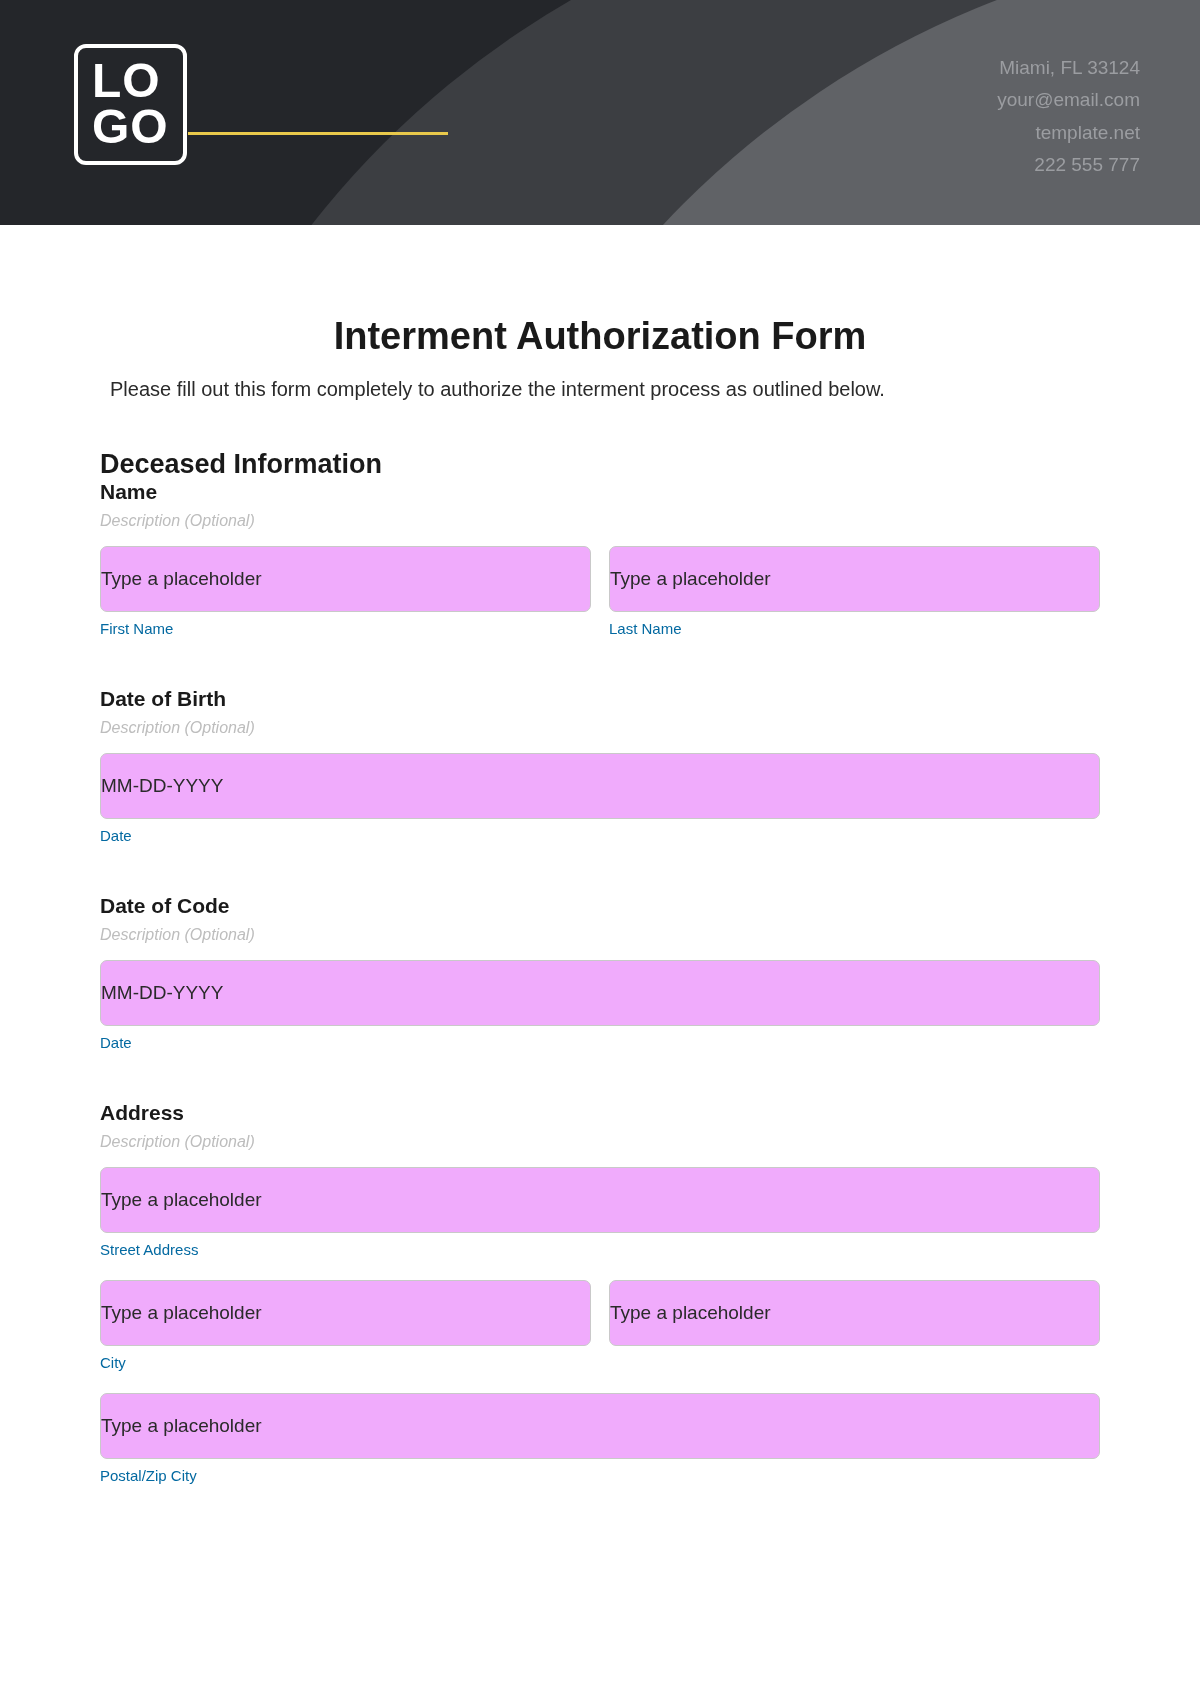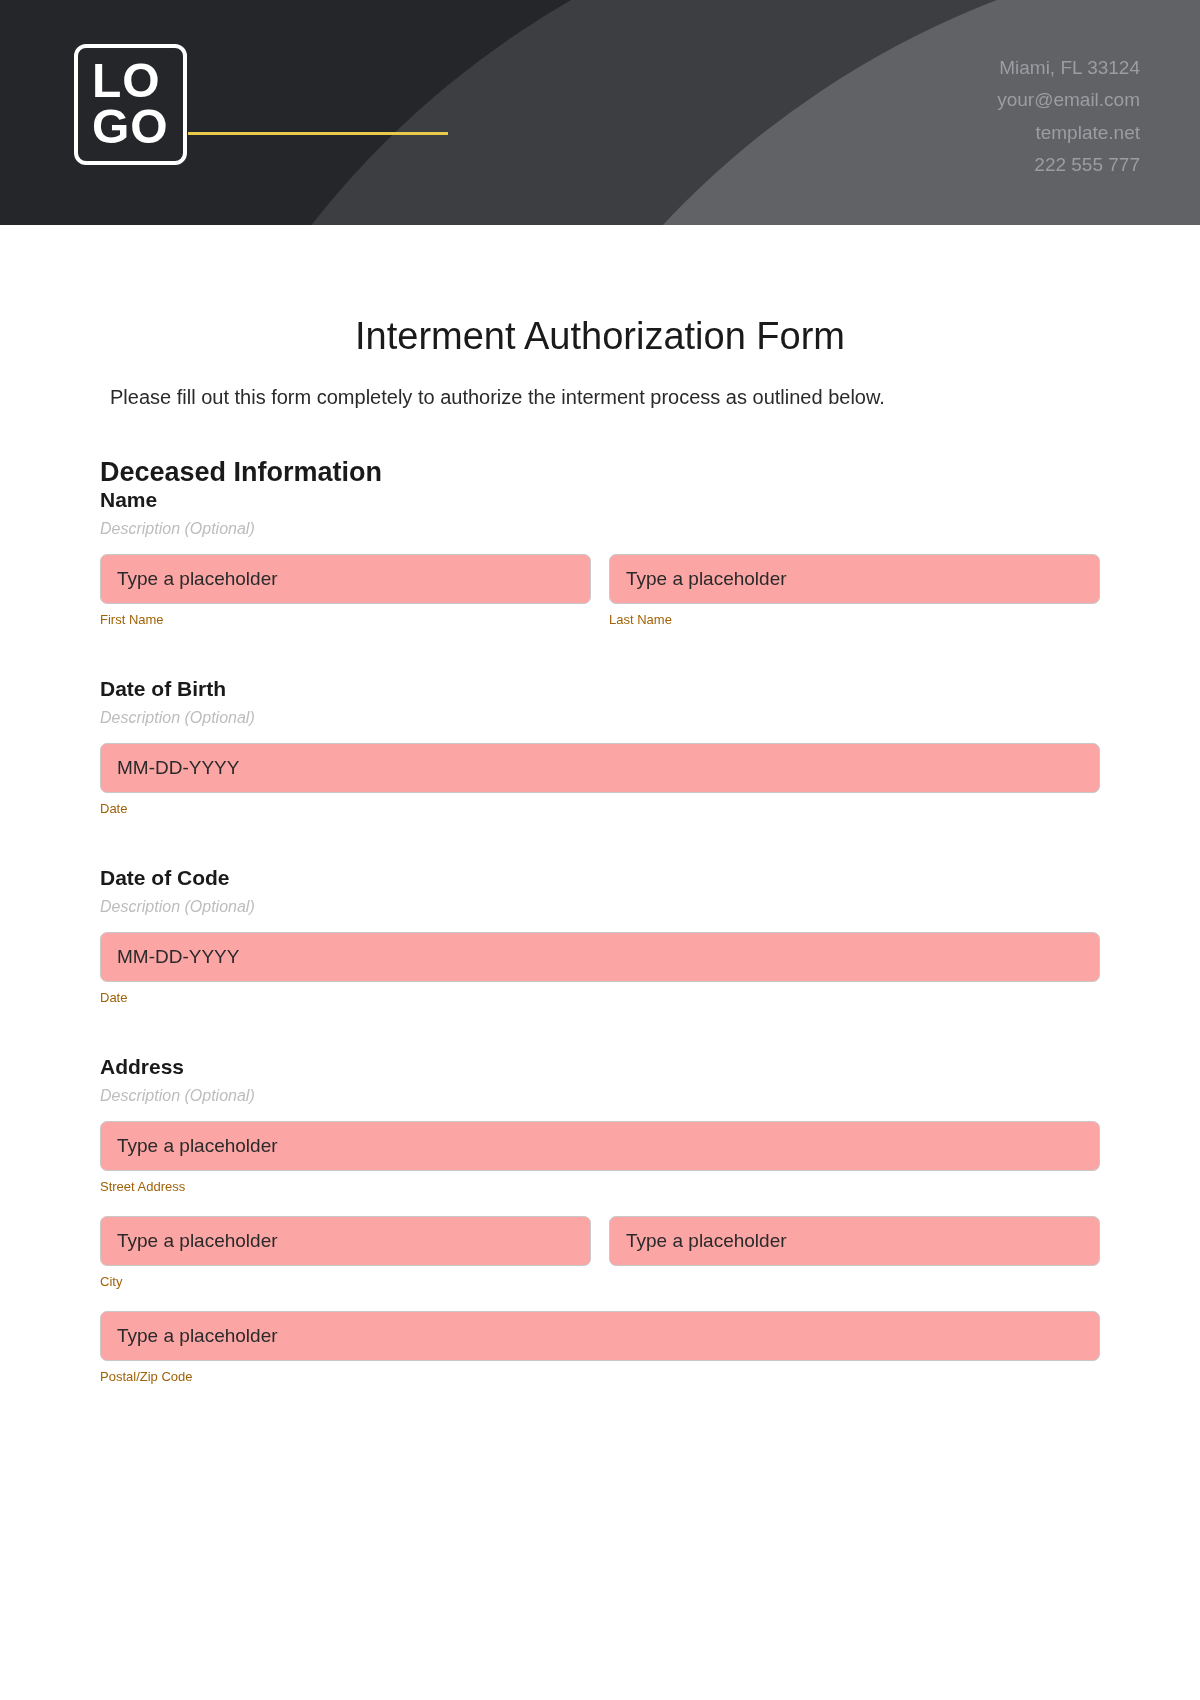--- a/index.html
+++ b/index.html
@@ -71,23 +71,23 @@
     font-size: 19px;
     line-height: 1.7;
     z-index: 3;
   }
   .content {
     padding: 90px 100px 40px 100px;
   }
   .title {
     text-align: center;
     font-size: 38px;
-    font-weight: 400;
-    color: #1a1a1a;
-    margin-bottom: 28px;
+    font-weight: 700;
+    color: #1a1a1a;
+    margin-bottom: 20px;
   }
   .intro {
     font-size: 20px;
     color: #2a2a2a;
     margin-bottom: 48px;
     padding: 0 10px;
   }
   .section-title {
     font-size: 27px;
     font-weight: 700;
@@ -106,33 +106,33 @@
     margin-bottom: 16px;
   }
   .row {
     display: flex;
     gap: 18px;
     margin-bottom: 6px;
   }
   .col { flex: 1; display: flex; flex-direction: column; }
   .input {
     width: 100%;
-    height: 50px;
+    height: 66px;
     border: 1px solid #c9c9c9;
     border-radius: 7px;
-    padding: 0 16px;
+    padding: 0 0;
     font-size: 19px;
     color: #1a1a1a;
-    background: #fca5a5;
+    background: #f0abfc;
     outline: none;
   }
   .input::placeholder { color: #2a2a2a; }
   .sublabel {
-    font-size: 13px;
-    color: #a16207;
+    font-size: 15px;
+    color: #0369a1;
     margin-top: 8px;
   }
   .half { width: calc(50% - 9px); }
 </style>
 </head>
 <body>
 
 <div class="header">
   <div class="arc1"></div>
   <div class="arc2"></div>
@@ -208,18 +208,18 @@
         <input class="input" placeholder="Type a placeholder" style="">
         <div class="sublabel">City</div>
       </div>
       <div class="col">
         <input class="input" placeholder="Type a placeholder" style="">
       </div>
     </div>
     <div class="row" style="margin-top:22px;">
       <div class="col half">
         <input class="input" placeholder="Type a placeholder" style="">
-        <div class="sublabel">Postal/Zip Code</div>
+        <div class="sublabel">Postal/Zip City</div>
       </div>
     </div>
   </div>
 
 </div>
 
 </body></html>

